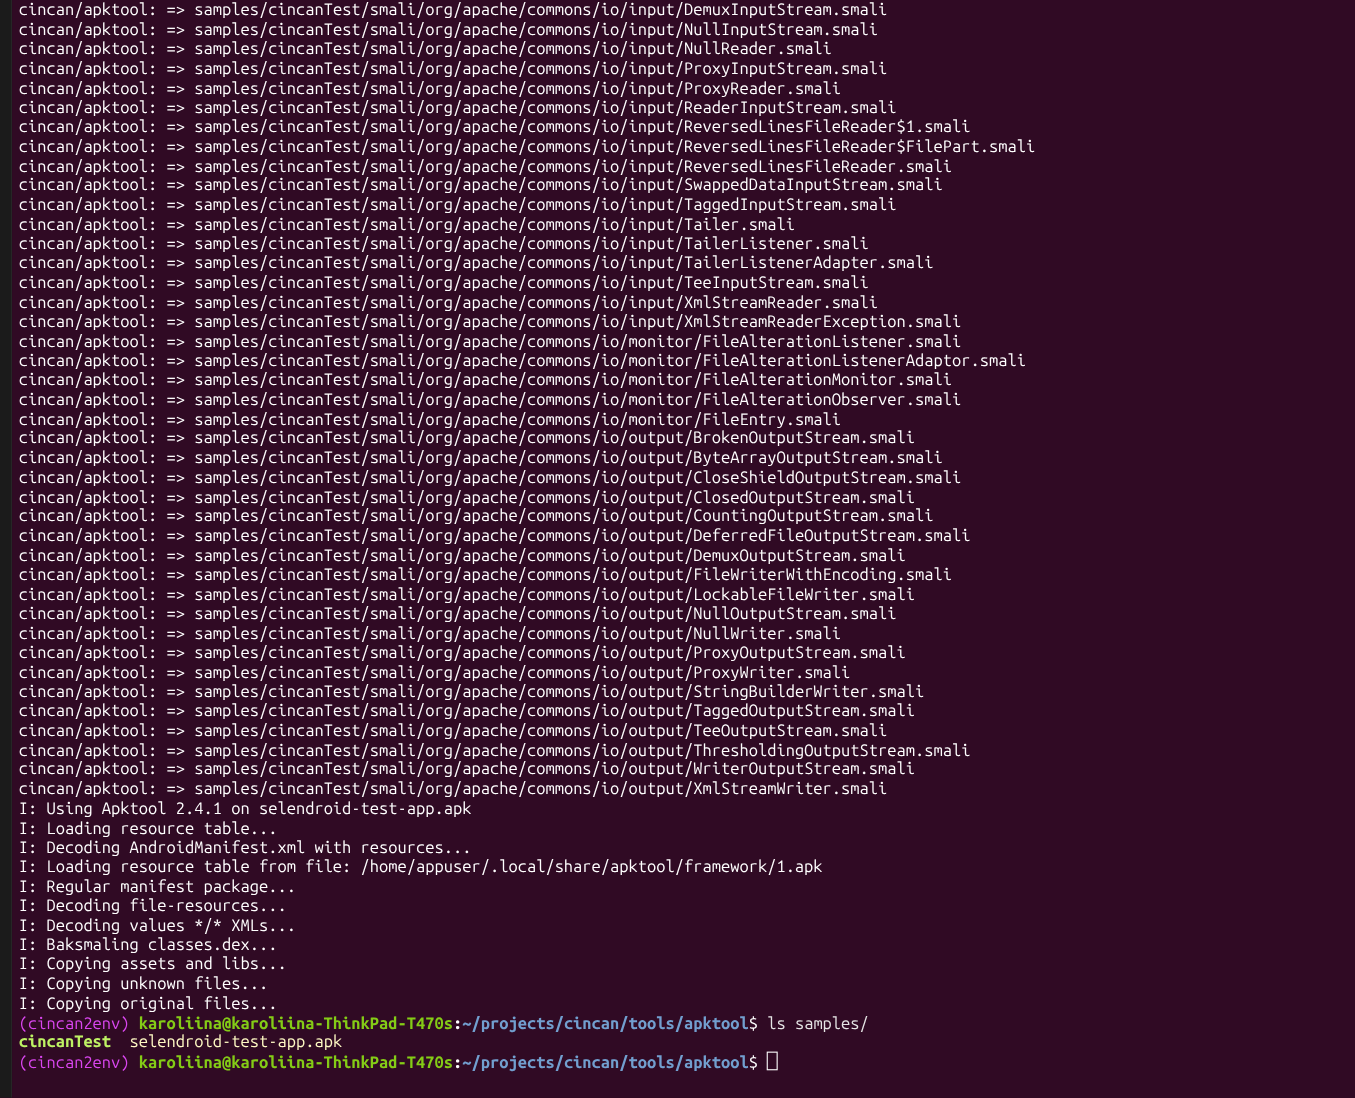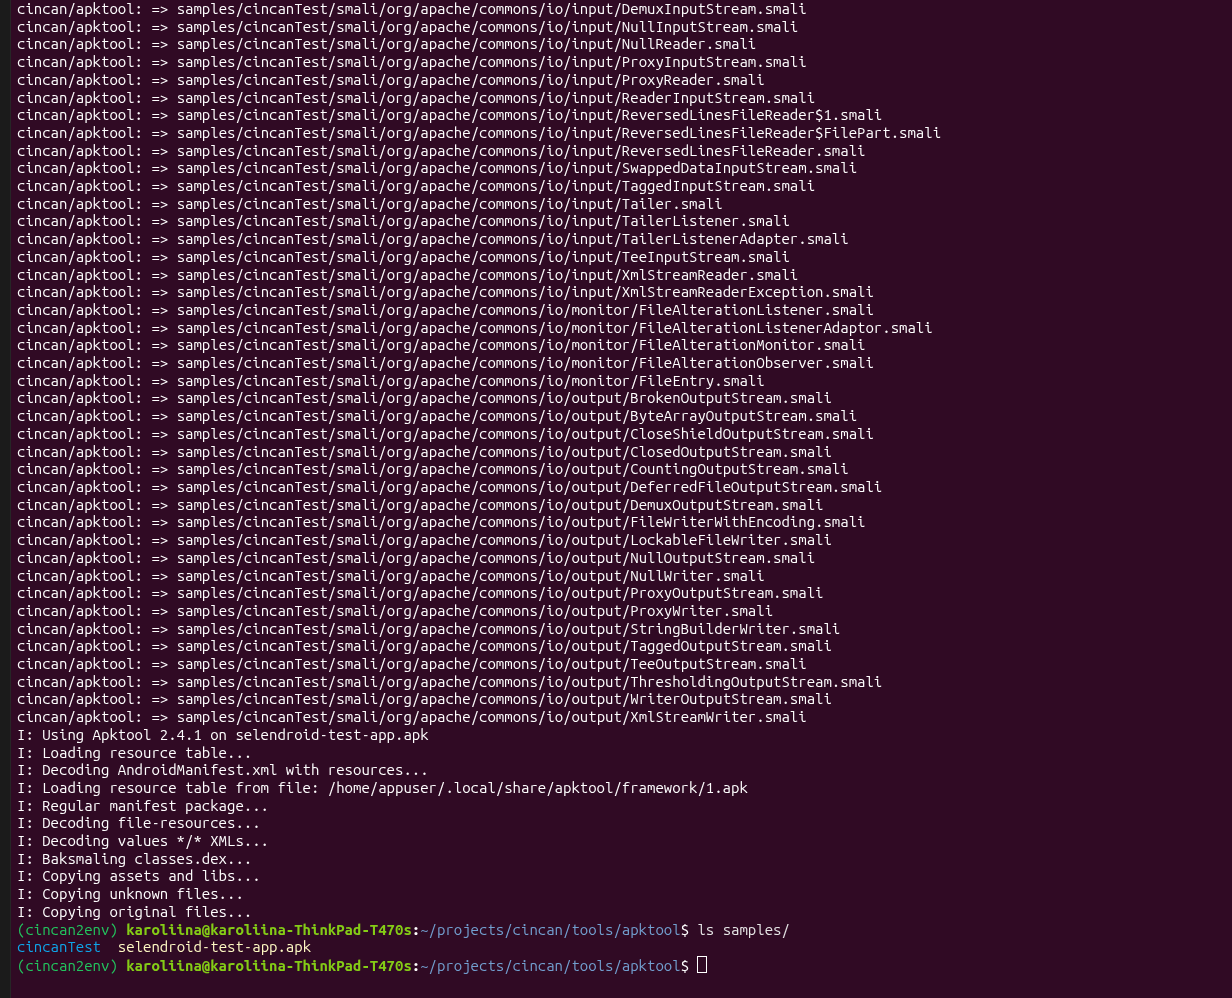--- a/index.html
+++ b/index.html
@@ -24,27 +24,27 @@
     border-right: 1px solid rgba(255,255,255,0.05);
     flex-shrink: 0;
   }
   .terminal {
     padding: 0 6px;
     white-space: pre;
   }
   .prefix { color: #ffffff; margin-top: 12px; }
   .arrow { color: #ffffff; }
   .info { color: #ffffff; }
-  .env { color: #22c55e; }
+  .env { color: #d946ef; }
   .userhost { color: #84cc16; font-weight: bold; }
   .colon { color: #ffffff; font-weight: bold;}
-  .path { color: #729fcf; font-weight: normal; }
+  .path { color: #729fcf; font-weight: bold; }
   .dollar { color: #ffffff; }
   .cmd { color: #e5e5e5; }
-  .dir { color: #0ea5e9; font-weight: normal; }
+  .dir { color: #bef264; font-weight: bold; }
   .file { color: #fef9c3; }
   .cursor {
     display: inline-block;
     width: 8px;
     height: 15px;
     border: 1px solid #ffffff;
     vertical-align: text-bottom;
     margin-bottom: 1px;
   }
 </style>

